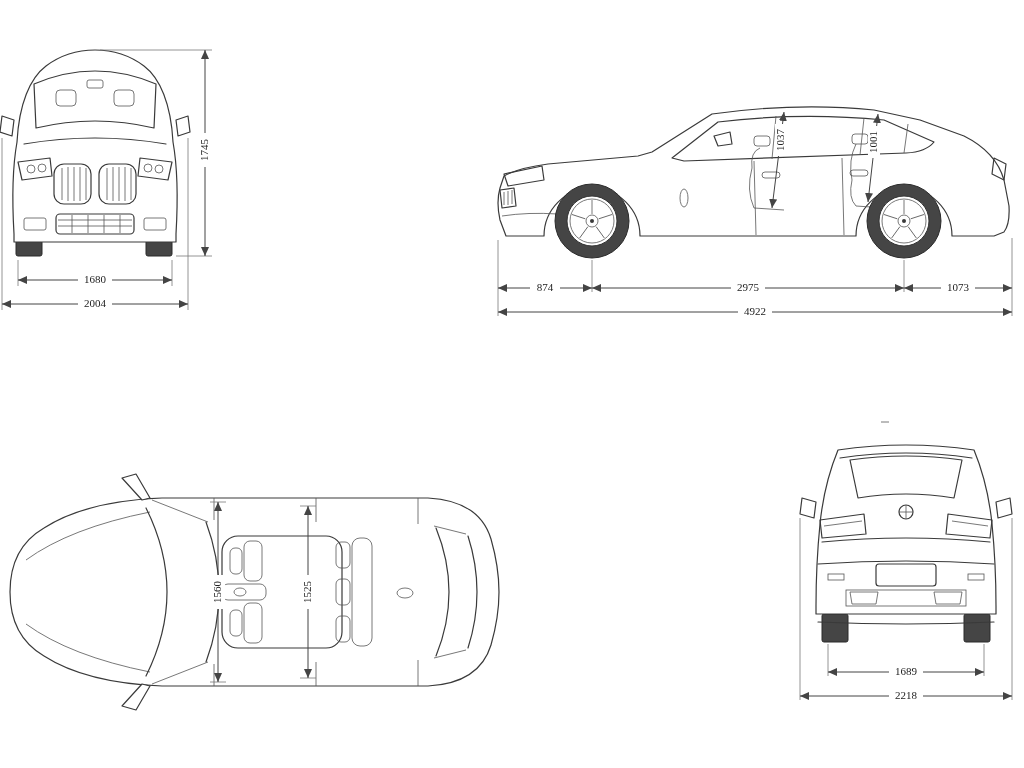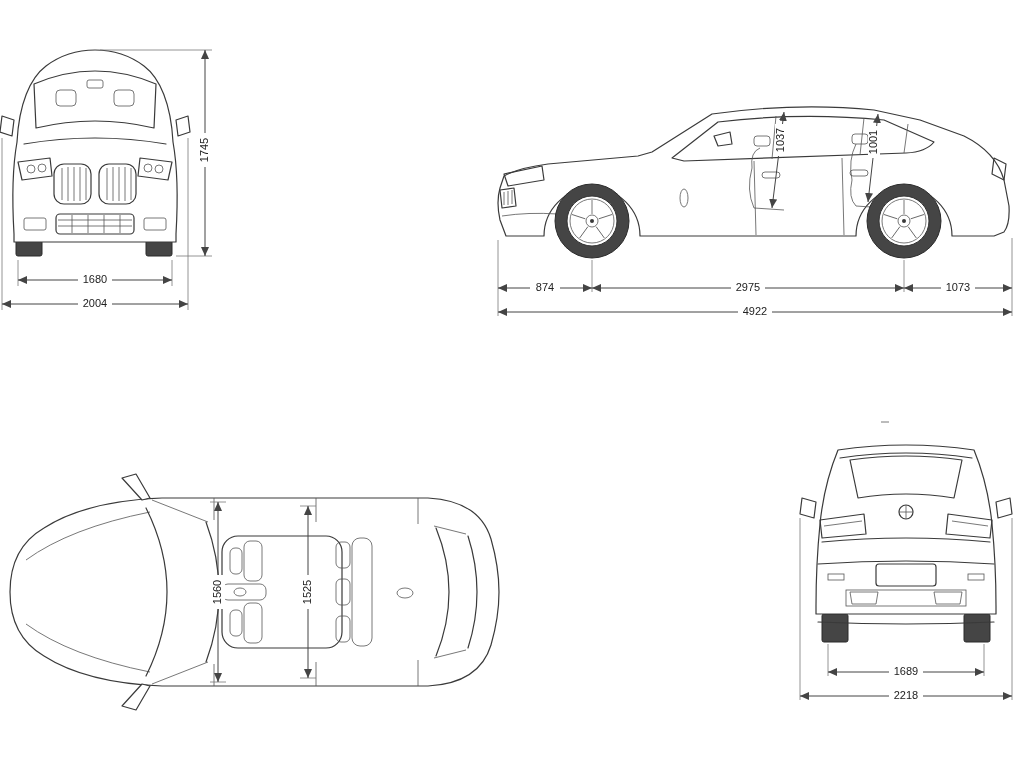--- a/index.html
+++ b/index.html
@@ -1,17 +1,17 @@
 <!DOCTYPE html>
 <html><head>
 <meta charset="utf-8">
 <style>
   html,body{margin:0;padding:0;background:#fff;}
   .page{position:relative;width:1024px;height:768px;background:#fff;overflow:hidden;
-        font-family:Liberation Sans, sans-serif;}
+        font-family:Liberation Serif, serif;}
   .view{position:absolute;}
   .view svg{display:block;width:100%;height:100%;}
   .car{stroke:#3a3a3a;stroke-width:1.2;fill:none;stroke-linejoin:round;stroke-linecap:round;}
   .carfill{stroke:#3a3a3a;stroke-width:1.2;fill:#ffffff;stroke-linejoin:round;}
   .thin{stroke:#555;stroke-width:0.8;fill:none;}
   .tire{fill:#454545;stroke:#2b2b2b;stroke-width:1;}
   .rim{fill:#ffffff;stroke:#333;stroke-width:1;}
   .dim{stroke:#444;stroke-width:1;fill:none;}
   .ext{stroke:#7a7a7a;stroke-width:0.8;fill:none;}
   .lbl{font-size:11px;fill:#222;text-anchor:middle;dominant-baseline:middle;}

